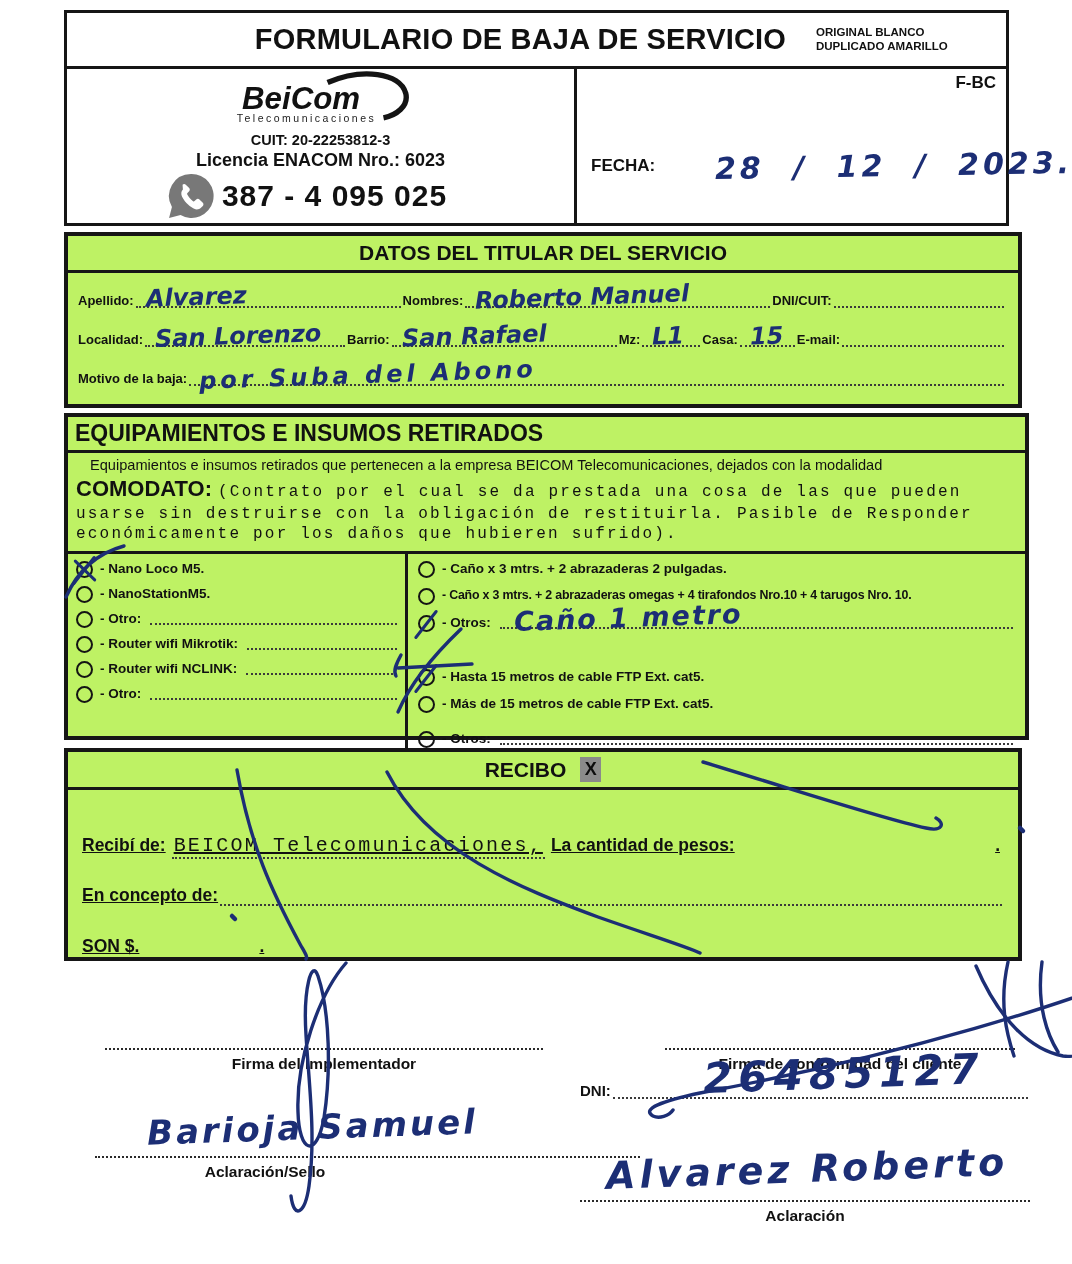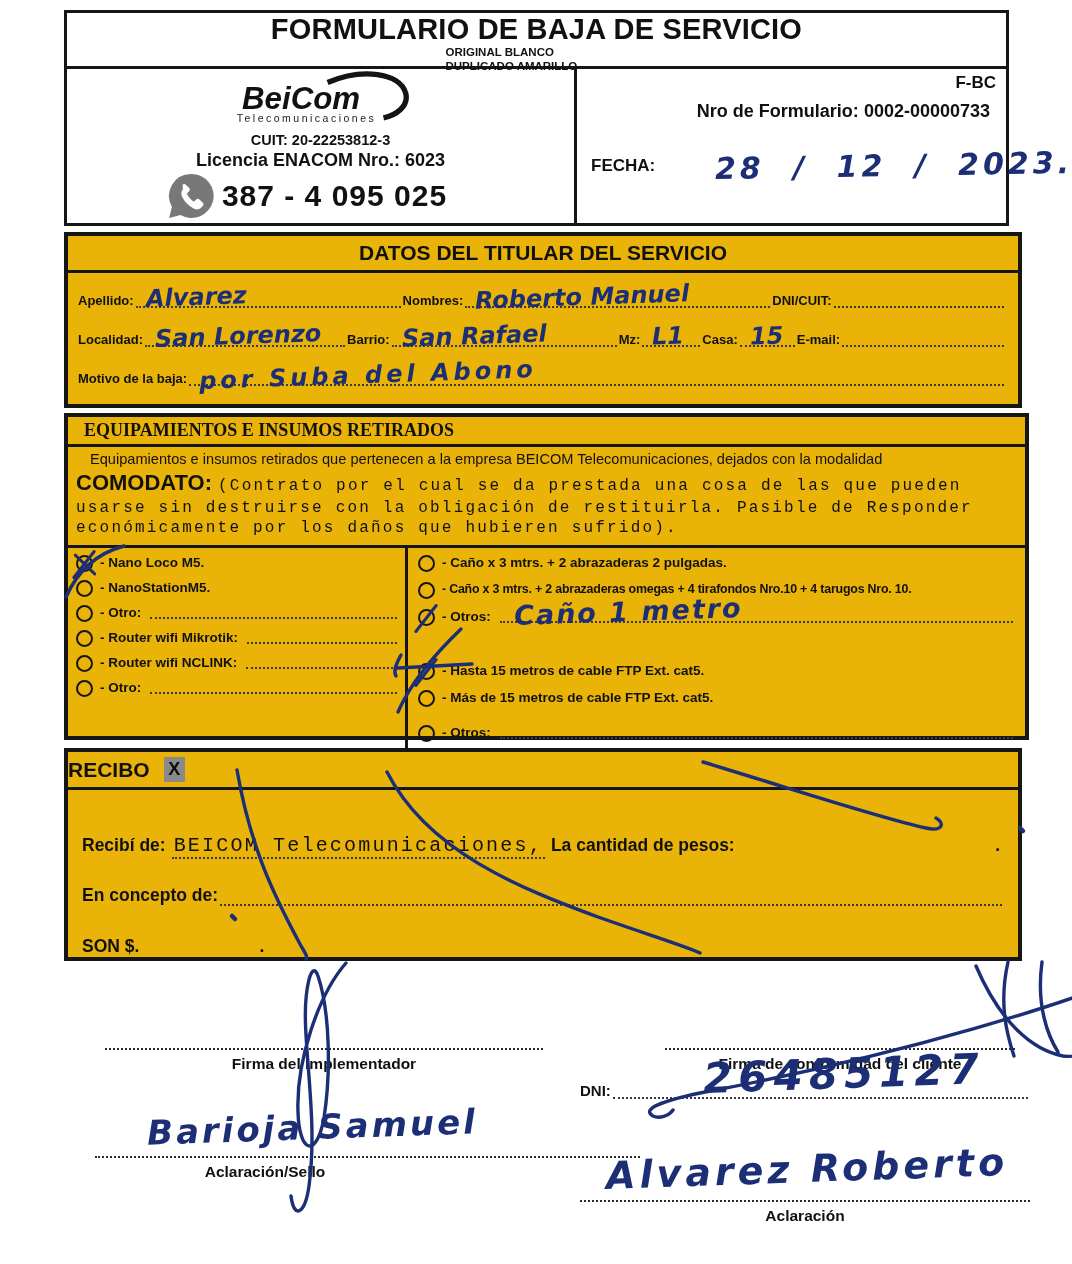--- a/index.html
+++ b/index.html
@@ -20,74 +20,74 @@
   .dots.fixed{flex:none;}
   .hw{
     font-family:"DejaVu Sans",sans-serif;font-style:italic;font-weight:bold;
     color:var(--ink);white-space:nowrap;position:absolute;pointer-events:none;
     transform:rotate(-2deg);line-height:1;
   }
   .lbl{white-space:nowrap;font-weight:bold;}
 
   
   .top-box{position:absolute;left:64px;top:10px;width:945px;height:216px;border:3px solid var(--border);background:#fff;}
-  .title-row{display:flex;align-items:center;height:56px;border-bottom:3px solid var(--border);padding:0 8px;flex-direction:column;}
+  .title-row{display:flex;align-items:center;height:56px;border-bottom:3px solid var(--border);padding:0 8px;}
   .title-spacer{width:150px;}
   .form-title{flex:1;text-align:center;font-weight:bold;font-size:29px;letter-spacing:.2px;}
   .copy-note{width:182px;font-size:11.5px;font-weight:bold;line-height:1.2;}
   .content-row{display:flex;height:154px;}
   .logo-cell{width:510px;border-right:3px solid var(--border);display:flex;flex-direction:column;align-items:center;justify-content:center;padding-top:2px;}
   .logo-sub{font-size:10.5px;letter-spacing:2.5px;margin-top:-10px;margin-left:-28px;color:#222;}
   .cuit{font-weight:bold;font-size:14.5px;margin-top:8px;}
   .licencia{font-weight:bold;font-size:18px;margin-top:2px;}
   .phone-row{display:flex;align-items:center;gap:4px;margin-top:-2px;margin-left:-30px;}
   .phone-number{font-weight:bold;font-size:30px;letter-spacing:1px;}
   .form-cell{flex:1;position:relative;padding:4px 10px;}
   .fbc{position:absolute;top:4px;right:10px;font-weight:bold;font-size:17px;}
   .nro-row{margin-top:28px;text-align:right;font-size:18px;font-weight:bold;padding-right:6px;}
   .nro-row .nro-label{font-weight:bold;}
   .fecha-row{position:absolute;left:14px;bottom:42px;display:flex;align-items:center;font-weight:bold;font-size:17px;width:90%;}
   .fecha-hw{position:static;margin-left:60px;font-size:30px;letter-spacing:4px;word-spacing:14px;transform:rotate(-1deg);}
 
   
-  .sec-box{position:absolute;left:64px;background:#eab308;border:4px solid var(--border);}
+  .sec-box{position:absolute;left:64px;background:#bef264;border:4px solid var(--border);}
   .sec-head{font-weight:bold;border-bottom:3px solid var(--border);}
   .sec-head.center{text-align:center;}
 
   
   .datos-box{top:232px;width:958px;height:176px;}
   .datos-box .sec-head{font-size:21px;padding:5px 0;}
   .datos-fields{padding:20px 12px 0 10px;font-size:13px;}
   .frow{display:flex;align-items:flex-end;margin-bottom:24px;}
   .hw-line{font-size:24px;bottom:-3px;left:10px;}
 
   
   .equip-box{top:413px;width:965px;height:327px;}
-  .equip-box .sec-head{font-size:18px;padding:3px 16px;font-family:Liberation Serif, serif;}
+  .equip-box .sec-head{font-size:23px;padding:3px 7px;}
   .equip-intro{font-size:14.6px;font-weight:normal;padding:4px 8px 0 22px;white-space:nowrap;}
   .comodato{padding:2px 8px 6px 8px;font-family:"Liberation Mono",monospace;font-size:16px;letter-spacing:2.2px;line-height:1.3;}
   .comodato .comodato-label{font-family:Liberation Sans, sans-serif;font-weight:bold;font-size:22px;letter-spacing:0;padding-right:6px;}
   .equip-grid{display:flex;border-top:3px solid var(--border);}
   .col-left{width:340px;border-right:3px solid var(--border);padding:7px 6px 6px 8px;}
   .col-right{flex:1;padding:7px 10px 6px 10px;}
   .item{display:flex;gap:7px;font-weight:bold;font-size:13.5px;min-height:25px;position:relative;}
   .col-right .item{min-height:27px;}
   .item.tall{min-height:38px;}
   .item.gap-top{margin-top:16px;}
   .item.small{font-size:12.4px;letter-spacing:-.2px;}
   .circle{width:17px;height:17px;border:2.4px solid #141414;border-radius:50%;flex:none;position:relative;margin-bottom:1px;}
   .circle.checked::before{content:"";position:absolute;width:36px;height:3px;background:var(--ink);left:-12px;top:6px;transform:rotate(-52deg);border-radius:3px;}
   .circle.checked.x2::after{content:"";position:absolute;width:30px;height:3px;background:var(--ink);left:-8px;top:6px;transform:rotate(44deg);border-radius:3px;}
   .hw-otros{font-size:27px;bottom:-4px;left:14px;letter-spacing:2px;}
 
   
   .recibo-box{top:748px;width:958px;height:213px;}
-  .recibo-box .sec-head{font-size:21px;padding:5px 0;display:flex;justify-content:flex-start;align-items:center;gap:14px;}
+  .recibo-box .sec-head{font-size:21px;padding:5px 0;display:flex;justify-content:center;align-items:center;gap:14px;}
   .xbox{display:inline-flex;align-items:center;justify-content:center;width:21px;height:25px;background:#8a8a8a;color:#0c0c0c;font-weight:bold;font-size:18px;}
-  .recibo-body{padding:0 14px;}
+  .recibo-body{padding:0 14px;text-decoration:underline;}
   .recibi-row{margin-top:44px;display:flex;align-items:baseline;font-size:17.5px;font-weight:bold;}
   .typewriter{font-family:"Liberation Mono",monospace;font-weight:normal;font-size:20px;letter-spacing:2.2px;border-bottom:2px dotted #3a3a3a;padding:0 2px;margin:0 6px;}
   .period{font-weight:bold;}
   .recibi-row .period{margin-left:auto;margin-right:4px;}
   .concepto-row{margin-top:26px;display:flex;align-items:flex-end;font-size:17.5px;font-weight:bold;}
   .son-row{margin-top:30px;font-size:17.5px;font-weight:bold;display:flex;}
   .son-row .period{margin-left:120px;}
 
   
   .sigblock{position:absolute;}
@@ -126,24 +126,20 @@
         <div class="phone-row">
           <svg width="54" height="54" viewBox="0 0 32 32">
             <path fill="#787878" d="M16 3a13 13 0 0 0-11.3 19.5L3 29l6.8-1.8A13 13 0 1 0 16 3z"></path>
             <path fill="#ffffff" d="M11 9.3c.5-.5 1.4-.5 1.9 0l2 2c.5.5.5 1.4 0 1.9l-1 1c-.2.2-.3.6-.1.9.6 1.1 1.7 2.7 3.4 4 .3.2.7.2.9-.1l1-1c.5-.5 1.4-.5 1.9 0l2 2c.5.5.5 1.4 0 1.9l-1.1 1.1c-1 1-2.7 1.3-4 .6-2.1-1.2-5.2-3.3-7.2-7.2-.7-1.4-.6-3.1.5-4.2z"></path>
           </svg>
           <span class="phone-number">387 - 4 095 025</span>
         </div>
       </div>
       <div class="form-cell">
         <div class="fbc">F-BC</div>
-        <div class="nro-row">
-          <span class="nro-label">Nro de Formulario:</span>
-          <span>0002-00000733</span>
-        </div>
         <div class="fecha-row">
           <span>FECHA:</span>
           <span class="hw fecha-hw">28 / 12 / 2023.</span>
         </div>
       </div>
     </div>
   </div>
 
   <div class="sec-box datos-box">
     <div class="sec-head center">DATOS DEL TITULAR DEL SERVICIO</div>

